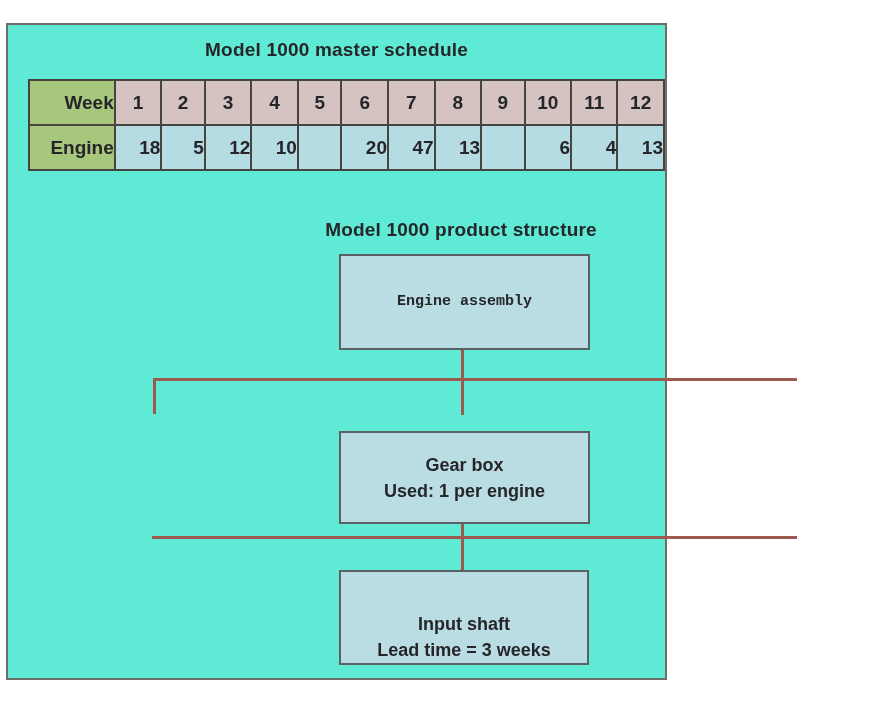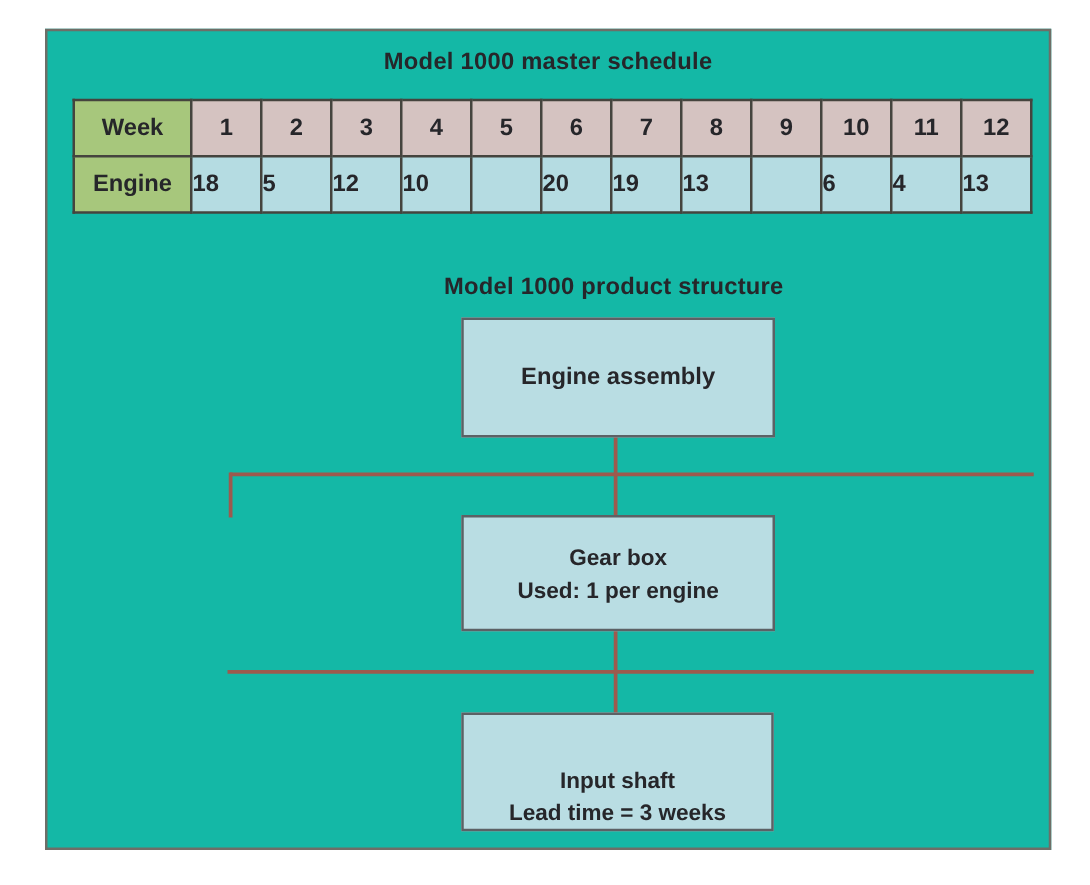--- a/index.html
+++ b/index.html
@@ -7,25 +7,24 @@
     position: relative;
     width: 872px;
     height: 708px;
     background: #ffffff;
     font-family: "Liberation Sans", sans-serif;
     overflow: hidden;
   }
   .figure {
     position: absolute;
     left: 6px; top: 23px;
-    width: 805px; height: 657px;
-    background: #14b8a6;
+    width: 661px; height: 657px;
+    background: #5eead4;
     border: 2px solid #6e6e67;
     box-sizing: border-box;
-    margin-left: 30px;
   }
   .fig-title {
     position: absolute;
     width: 100%;
     text-align: center;
     font-size: 19px;
     font-weight: bold;
     color: #26262a;
     letter-spacing: 0.2px;
   }
@@ -48,53 +47,53 @@
     height: 45px;
     font-size: 19px;
     font-weight: bold;
     color: #26262a;
     padding: 0;
     box-sizing: border-box;
   }
   td.rowlabel {
     width: 94px;
     background: #a7c77c;
-    text-align: center;
+    text-align: right;
     padding-left: 6px;
   }
   td.wk {
     width: 56px;
     background: #d5c3c1;
     text-align: center;
   }
   td.dm {
     width: 56px;
     background: #b5dce2;
-    text-align: left;
+    text-align: right;
     padding-right: 8px;
   }
   .node {
     position: absolute;
     background: #b9dde3;
     border: 2px solid #5c6165;
     box-sizing: border-box;
     display: flex;
     flex-direction: column;
     align-items: center;
     justify-content: center;
     color: #26262a;
     font-weight: bold;
     text-align: center;
     z-index: 2;
   }
   .node .ln { font-size: 18px; line-height: 26px; white-space: nowrap; }
-  .node .ln-big { font-size: 19px; line-height: 24px; white-space: nowrap; }
+  .node .ln-big { font-size: 15px; line-height: 24px; white-space: nowrap; font-family: Liberation Mono, monospace; }
   .node-engine    { left: 331px; top: 229px; width: 251px; height: 96px; }
   .node-crankcase { left: 21px;  top: 387px; width: 250px; height: 93px; }
-  .node-gearbox   { left: 331px; top: 387px; width: 251px; height: 93px; text-align: center; }
+  .node-gearbox   { left: 331px; top: 406px; width: 251px; height: 93px; text-align: center; }
   .node-input     { left: 331px; top: 545px; width: 250px; height: 95px; justify-content: flex-end; }
   .tline {
     position: absolute;
     background: #9c5a4e;
     z-index: 1;
   }
   .vline { width: 3px; }
   .hline { height: 3px; }
   .v-engine-gear { left: 453px; top: 323px; height: 67px; }
   .h-level1      { left: 146px; top: 353px; width: 643px; }
@@ -128,21 +127,21 @@
         <td class="wk">12</td>
       </tr>
       <tr>
         <td class="rowlabel">Engine</td>
         <td class="dm">18</td>
         <td class="dm">5</td>
         <td class="dm">12</td>
         <td class="dm">10</td>
         <td class="dm"></td>
         <td class="dm">20</td>
-        <td class="dm">19</td>
+        <td class="dm">47</td>
         <td class="dm">13</td>
         <td class="dm"></td>
         <td class="dm">6</td>
         <td class="dm">4</td>
         <td class="dm">13</td>
       </tr>
     </tbody>
       </table>
 
     <div class="fig-title title2">Model 1000 product structure</div>

